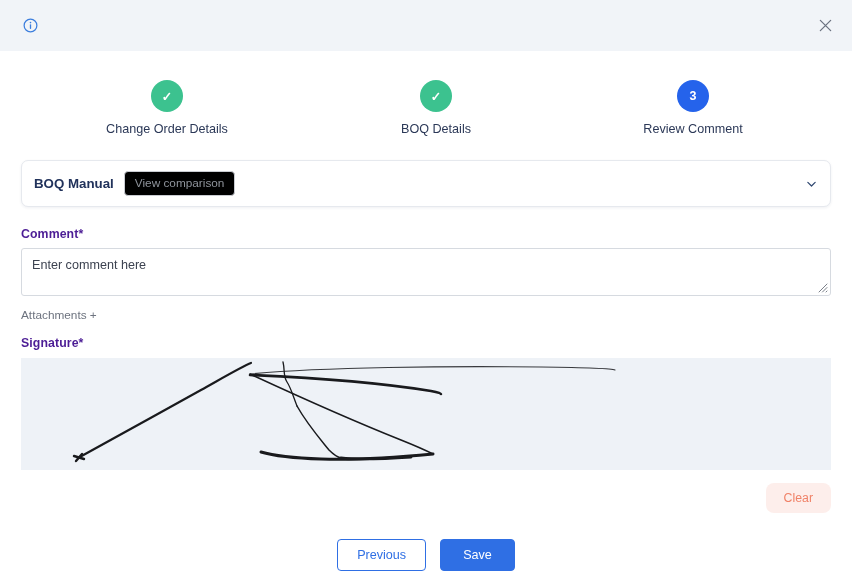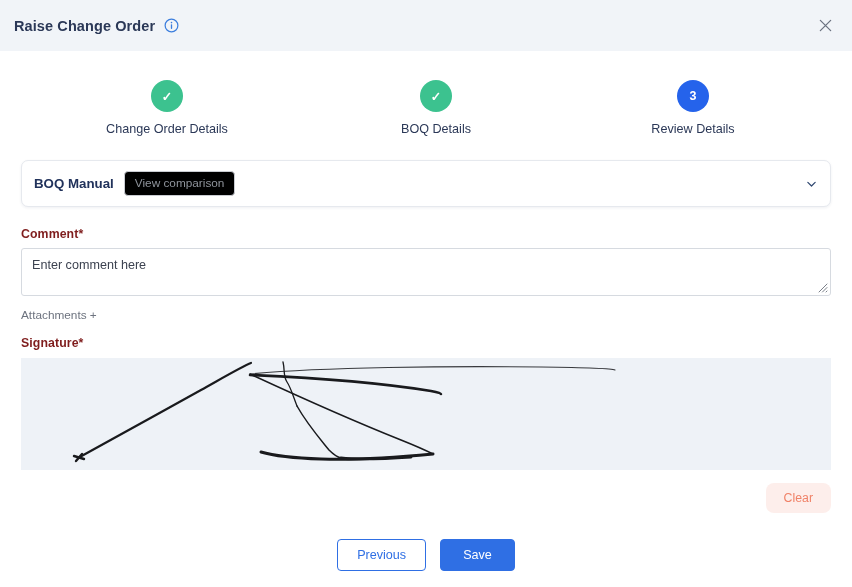--- a/index.html
+++ b/index.html
@@ -130,21 +130,21 @@
     right: 12px;
     top: 50%;
     transform: translateY(-50%);
     cursor: pointer;
     display: flex;
   }
 
   .field-label {
     margin-top: 20px;
     font-size: 12.3px;
-    color: #7f1d1d;
+    color: #4c1d95;
     font-weight: bold;
     letter-spacing: 0.1px;
   }
 
   .comment-wrap { position: relative; }
   .comment-area {
     margin-top: 7px;
     width: 100%;
     height: 48px;
     border: 1px solid #d6dae0;
@@ -223,21 +223,20 @@
     font-size: 12.6px;
     font-family: "Liberation Sans", sans-serif;
     padding: 8px 22px;
     cursor: pointer;
   }
 </style>
 </head>
 <body>
 
 <div class="modal-header">
-  <span class="header-title">Raise Change Order</span>
   <span class="info-icon">
     <svg width="15" height="15" viewBox="0 0 16 16">
       <circle cx="8" cy="8" r="6.8" fill="none" stroke="#3b7ddd" stroke-width="1.3"></circle>
       <circle cx="8" cy="4.9" r="0.85" fill="#3b7ddd"></circle>
       <rect x="7.3" y="6.6" width="1.4" height="5" rx="0.6" fill="#3b7ddd"></rect>
     </svg>
   </span>
   <span class="close-btn">
     <svg width="15" height="15" viewBox="0 0 16 16">
       <path d="M2.5 2.5 L13.5 13.5 M13.5 2.5 L2.5 13.5" stroke="#6b7280" stroke-width="1.35" stroke-linecap="round"></path>
@@ -253,21 +252,21 @@
     <div class="step-label">Change Order Details</div>
   </div>
 
   <div class="step" style="left:436px;">
     <div class="step-circle done">✓</div>
     <div class="step-label">BOQ Details</div>
   </div>
 
   <div class="step" style="left:693px;">
     <div class="step-circle current">3</div>
-    <div class="step-label">Review Details</div>
+    <div class="step-label">Review Comment</div>
   </div>
 </div>
 
 <div class="modal-body">
 
   <div class="boq-card">
     <span class="boq-title">BOQ Manual</span>
     <button class="view-comparison-btn">View comparison</button>
     <span class="chevron-wrap">
       <svg width="13" height="13" viewBox="0 0 16 16">

